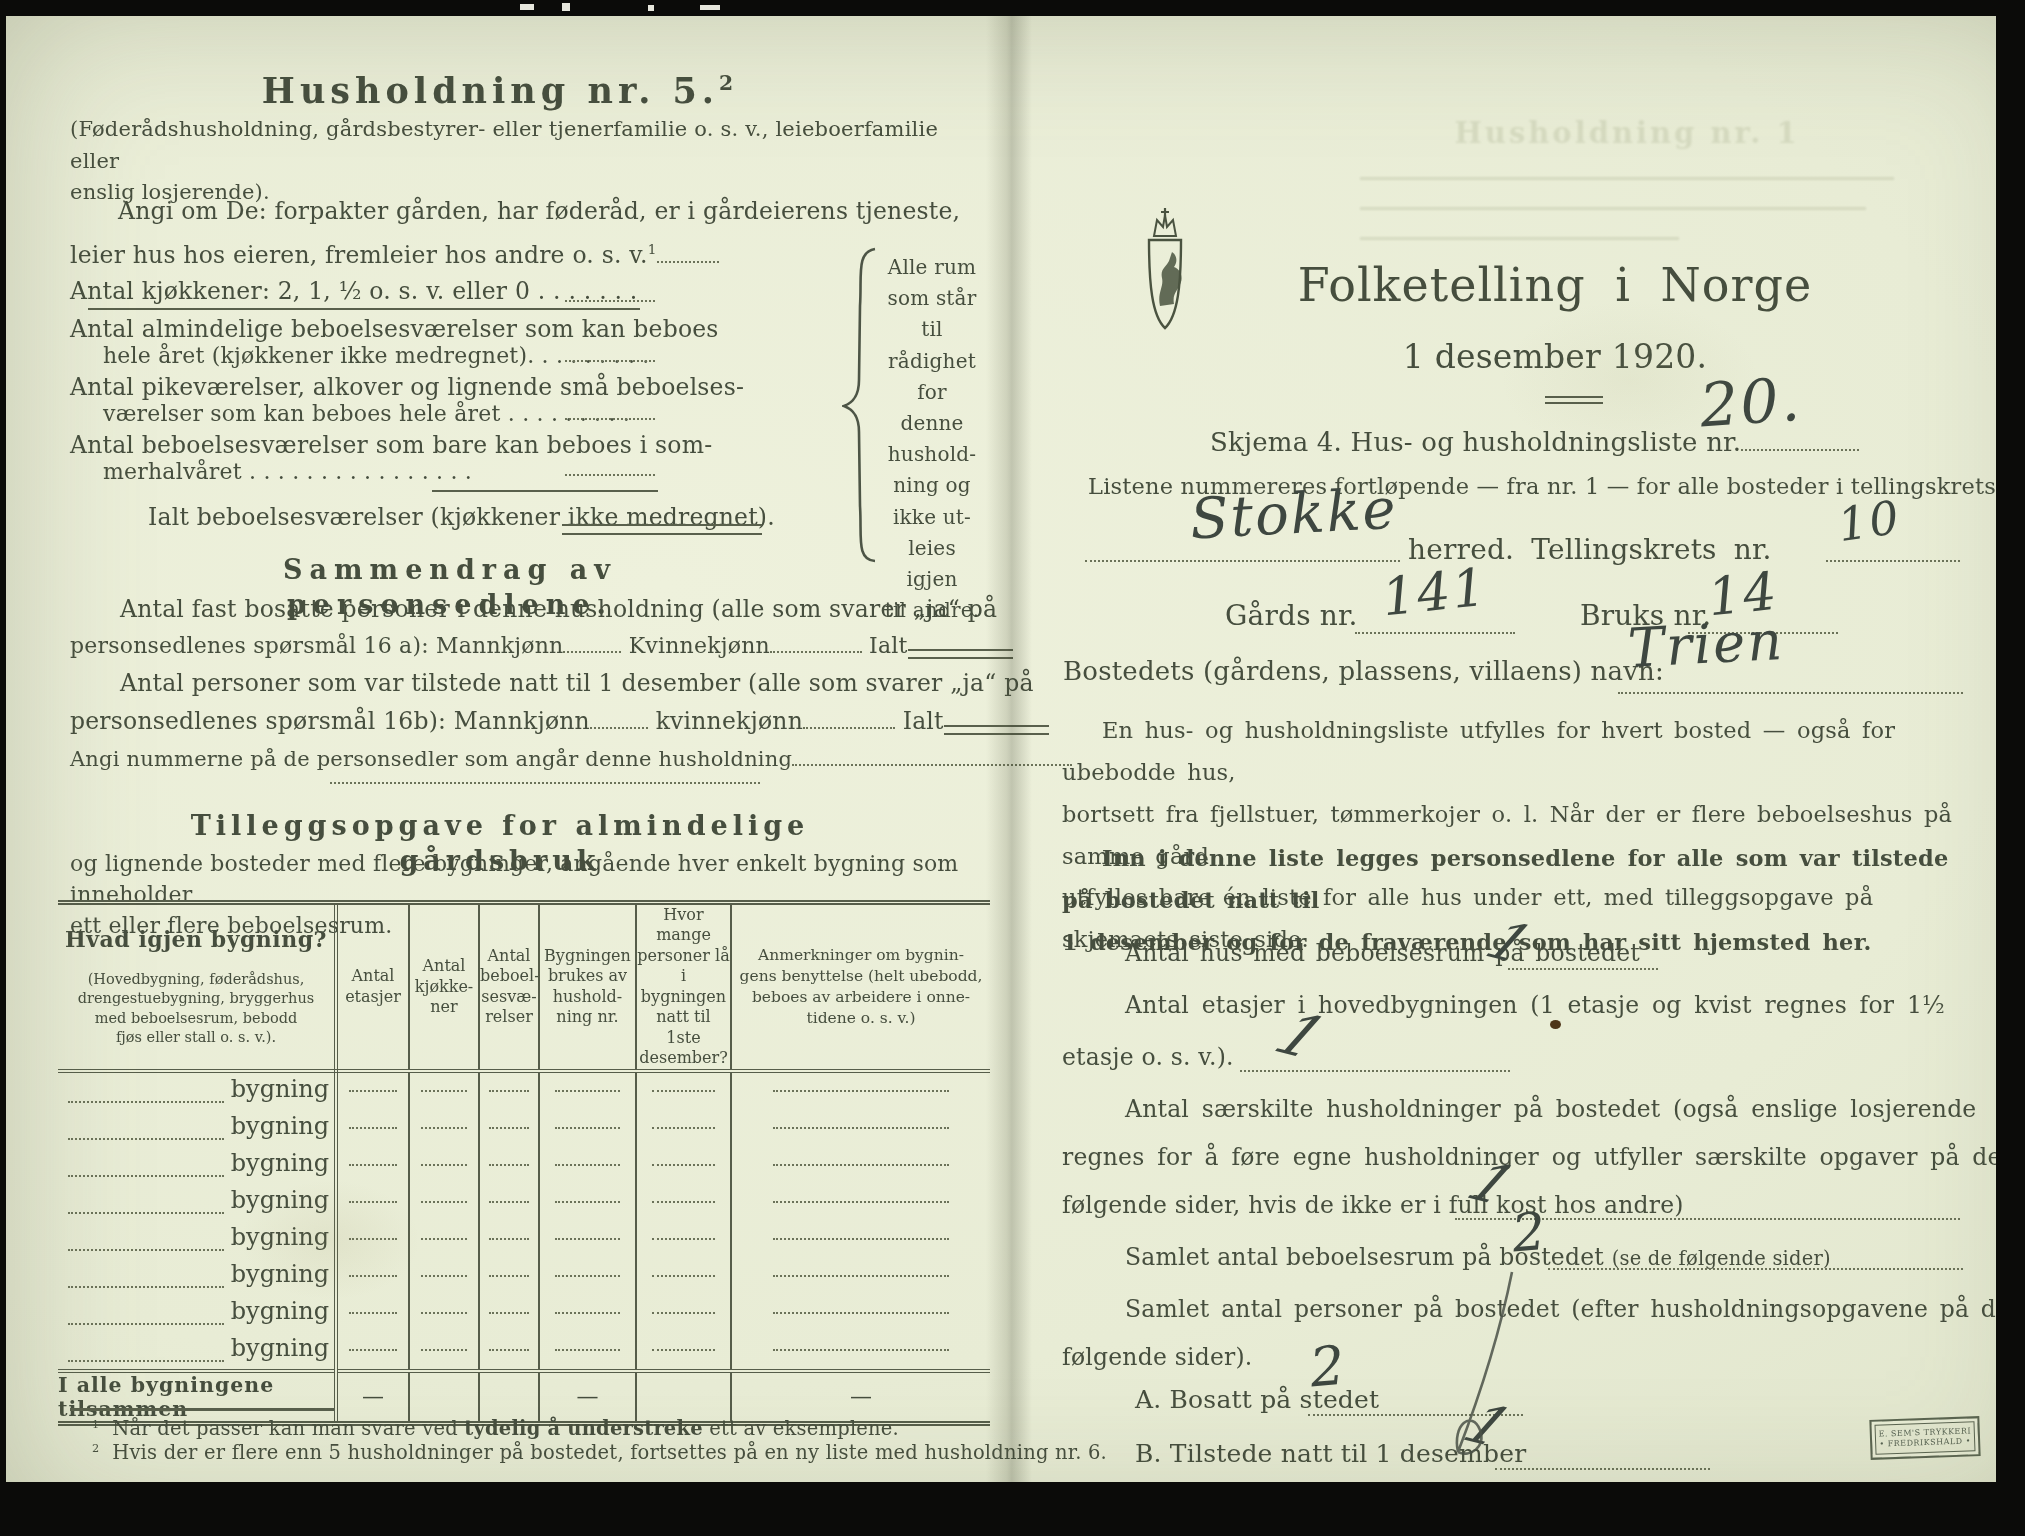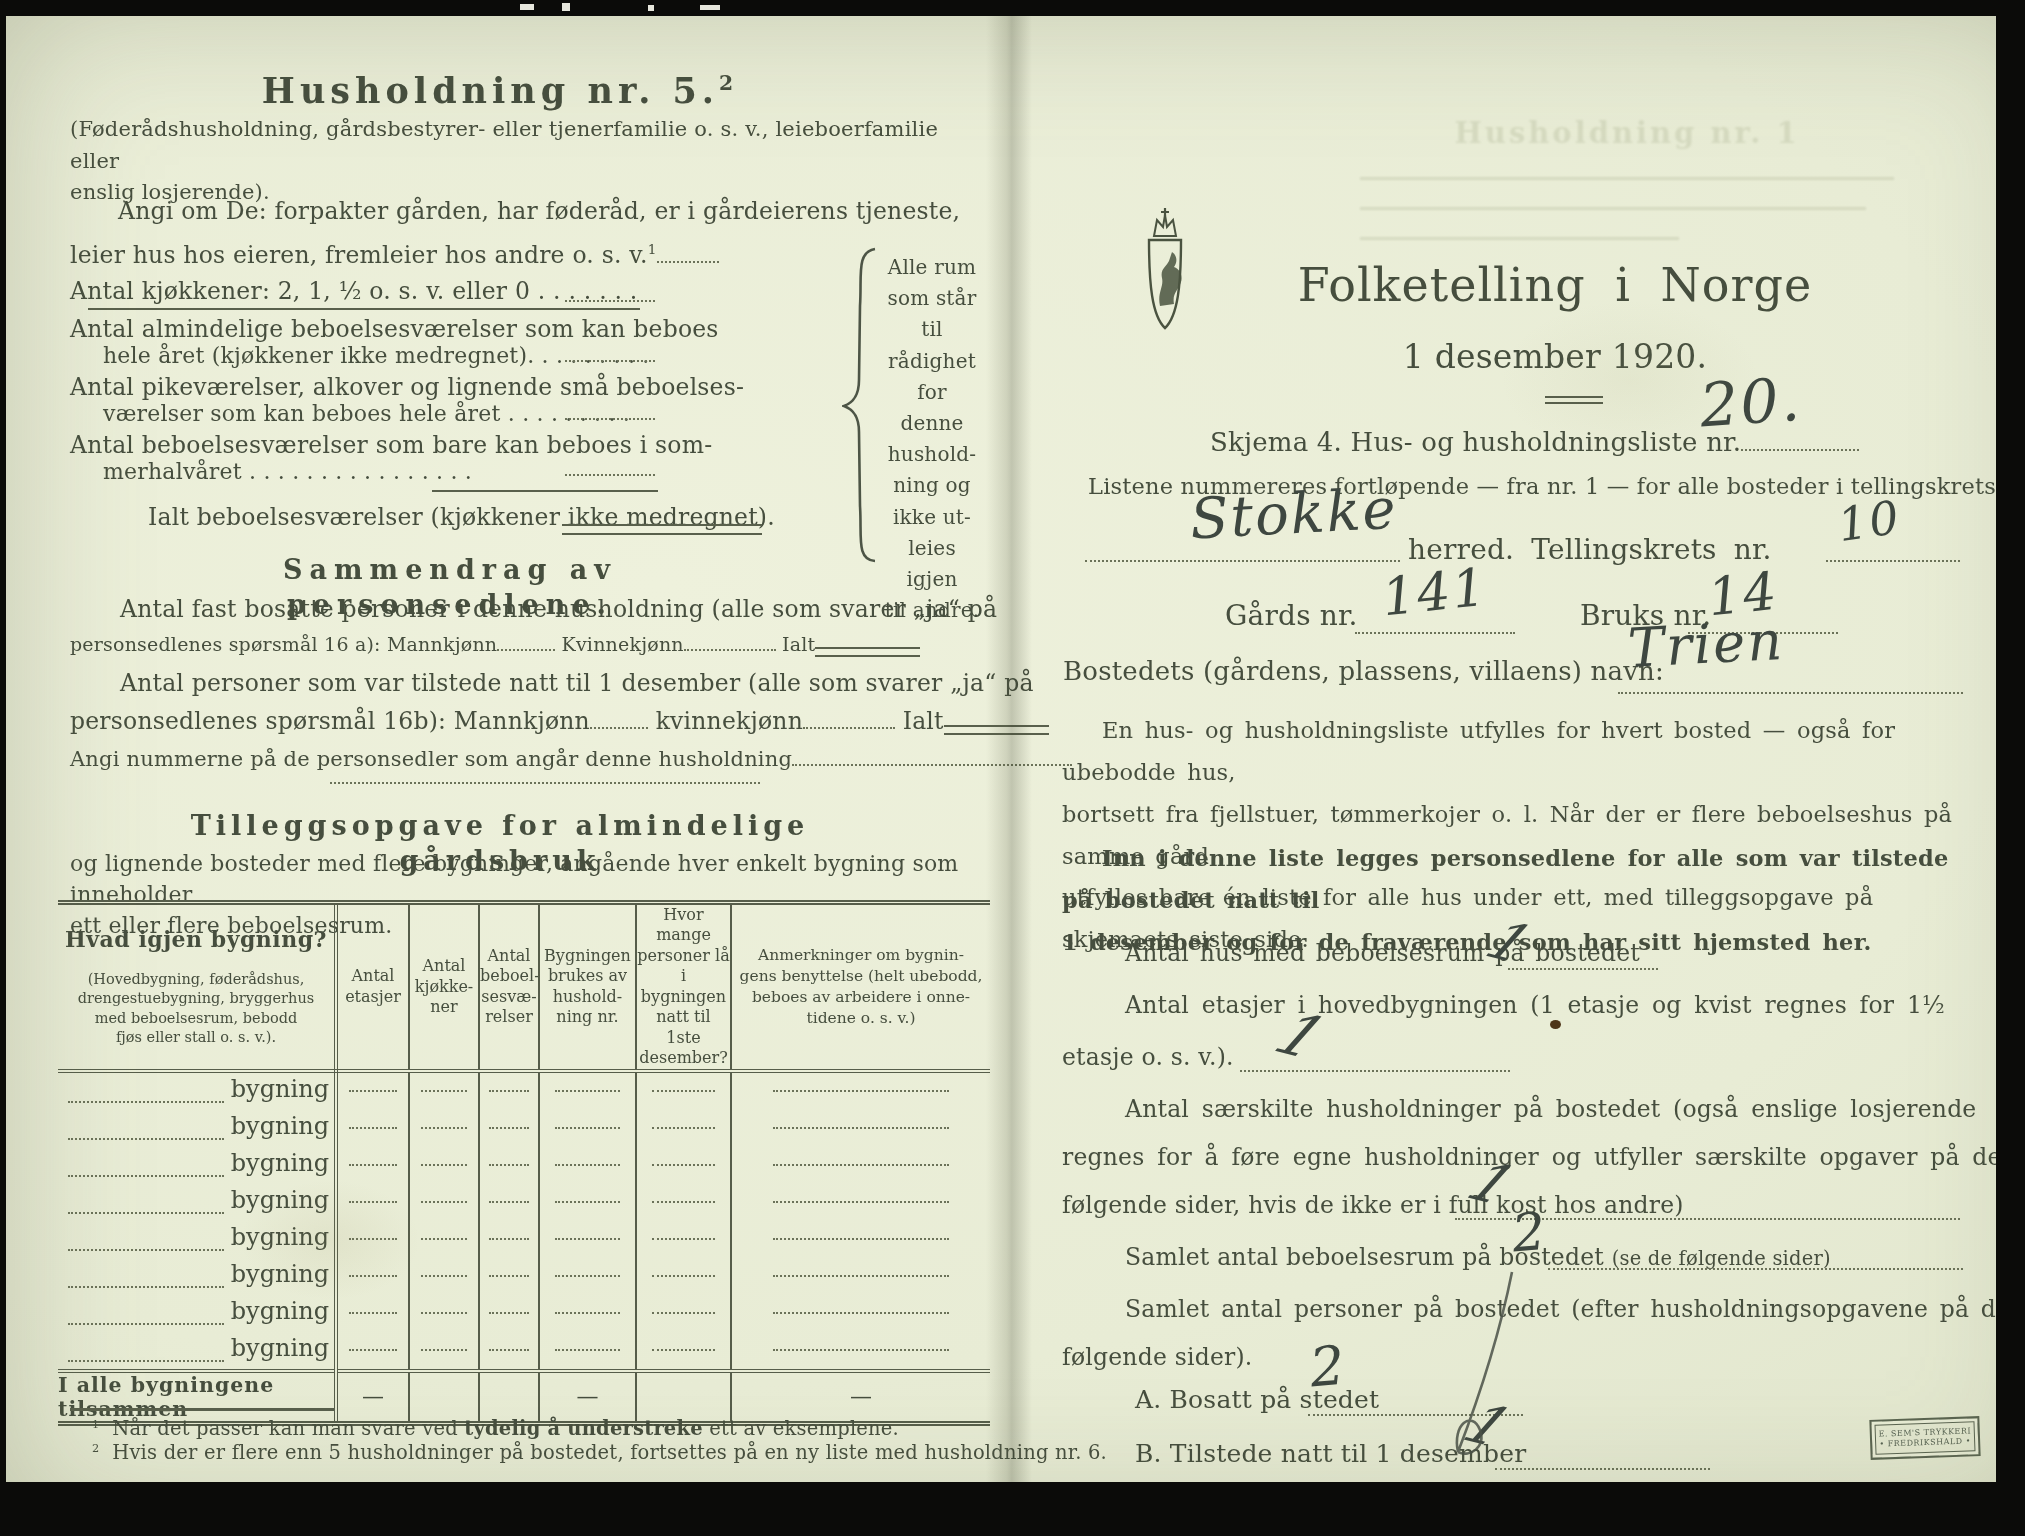--- a/index.html
+++ b/index.html
@@ -90,21 +90,21 @@
     <div class="t pre c" style="left:884px;top:252px;width:96px;font-size:20px;line-height:1.56;">Alle rum
 som står til
 rådighet
 for denne
 hushold-
 ning og
 ikke ut-
 leies igjen
 til andre.</div>
     <div class="t" style="left:120px;top:594px;font-size:23.5px;">Antal fast bosatte personer i denne husholdning (alle som svarer „ja“ på</div>
-    <div class="t" style="left:70px;top:632px;font-size:19px;"><span>personsedlenes spørsmål 16 a): Mannkjønn</span><span class="ib" style="width:58px;"></span> <span>Kvinnekjønn</span><span class="ib" style="width:92px;"></span> <span>Ialt</span><span class="dbl"></span></div>
+    <div class="t" style="left:70px;top:632px;font-size:22px;"><span>personsedlenes spørsmål 16 a): Mannkjønn</span><span class="ib" style="width:58px;"></span> <span>Kvinnekjønn</span><span class="ib" style="width:92px;"></span> <span>Ialt</span><span class="dbl"></span></div>
     <div class="t" style="left:120px;top:668px;font-size:23.5px;">Antal personer som var tilstede natt til 1 desember (alle som svarer „ja“ på</div>
     <div class="t" style="left:70px;top:706px;font-size:23.5px;"><span>personsedlenes spørsmål 16b): Mannkjønn</span><span class="ib" style="width:58px;"></span> <span>kvinnekjønn</span><span class="ib" style="width:92px;"></span> <span>Ialt</span><span class="dbl"></span></div>
     <div class="t" style="left:70px;top:746px;font-size:21px;"><span>Angi nummerne på de personsedler som angår denne husholdning</span><span class="ib" style="width:280px;"></span></div>
     <div class="dot" style="left:330px;top:782px;width:430px;"></div>
 
     <div class="t b c" style="left:90px;top:808px;width:820px;font-size:27px;letter-spacing:5px;">Tilleggsopgave for almindelige gårdsbruk</div>
     <div class="t pre" style="left:70px;top:848px;width:900px;font-size:22px;line-height:1.42;">og lignende bosteder med flere bygninger, angående hver enkelt bygning som inneholder
 ett eller flere beboelsesrum.</div>
 
     <table class="tbl">

